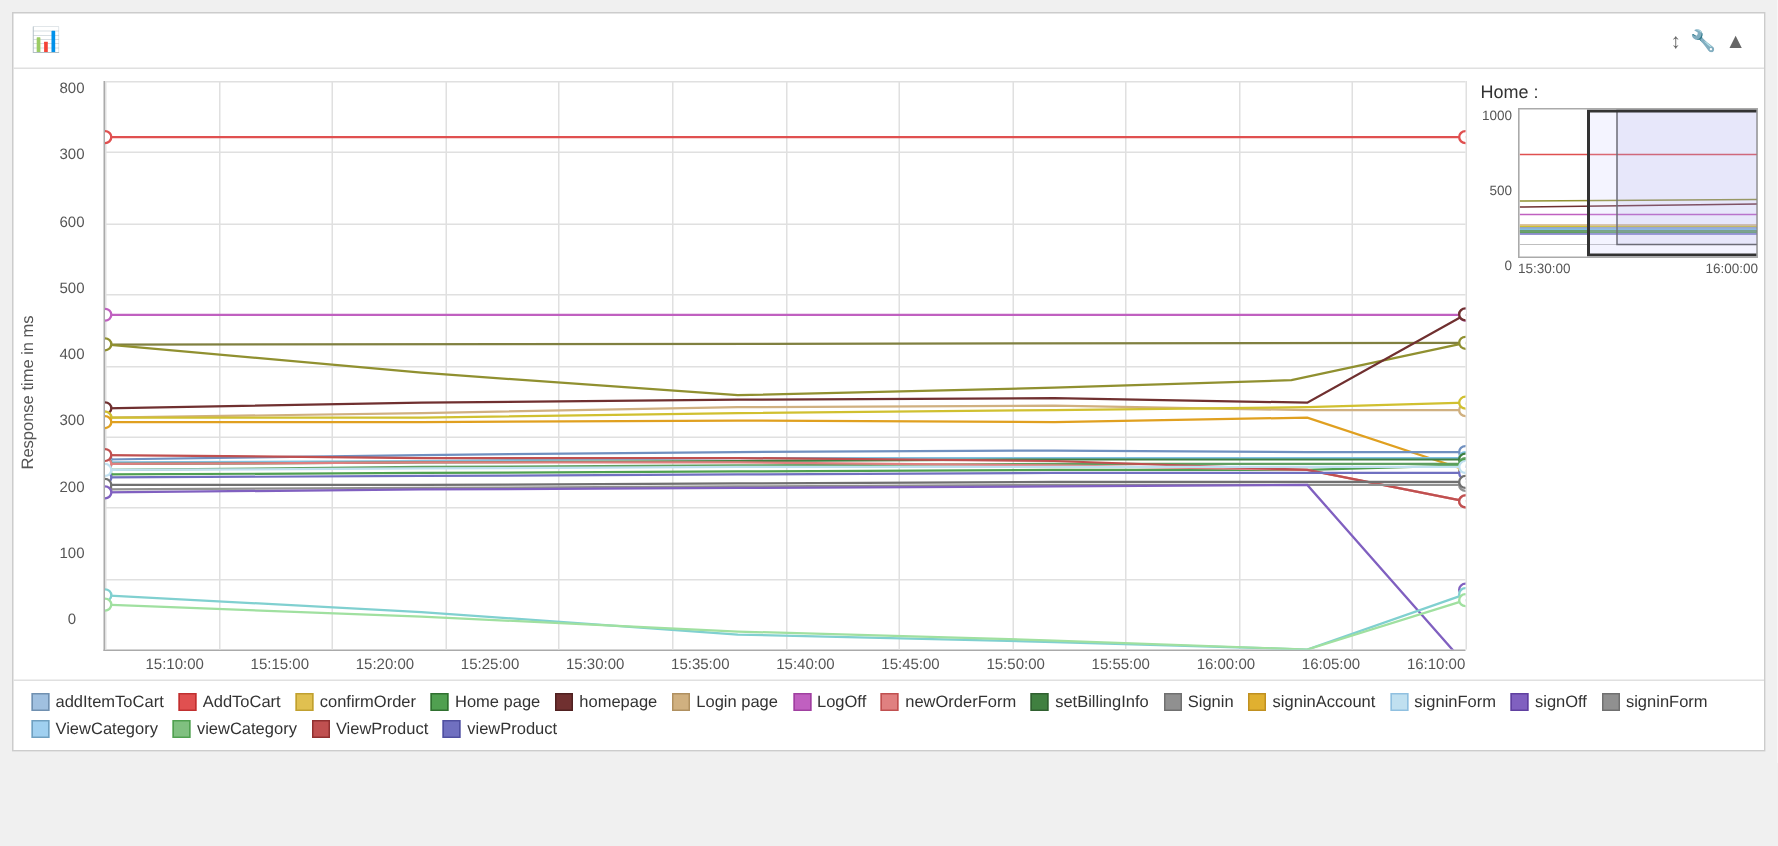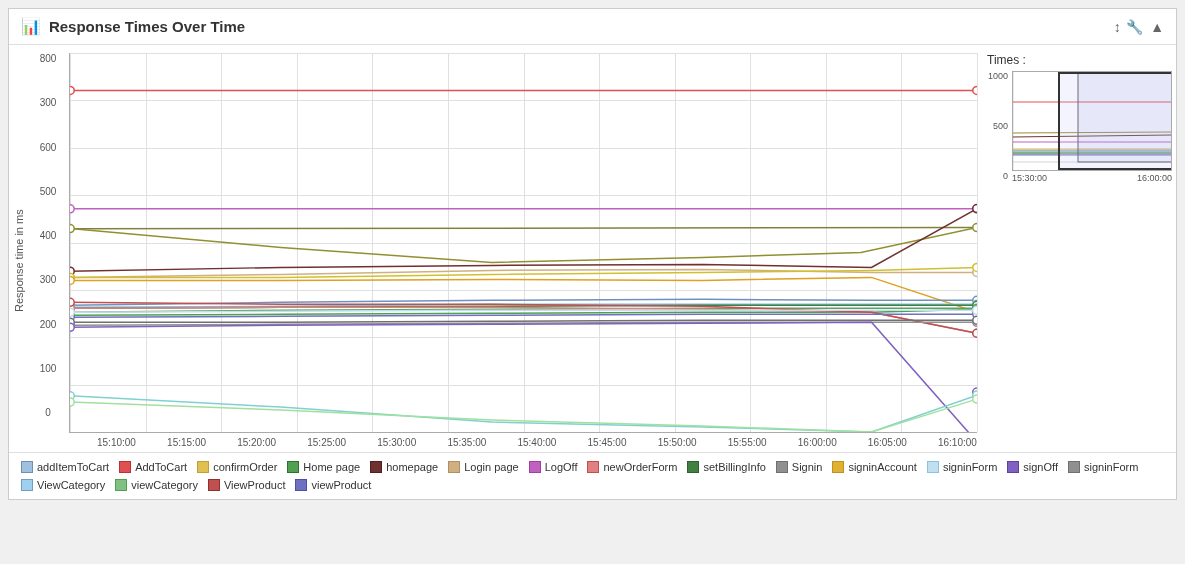--- a/index.html
+++ b/index.html
@@ -190,21 +190,20 @@
     }
   </style>
 </head>
 <body>
 
 <div class="main-container">
 
   <div class="header">
     <div class="header-left">
       <span style="font-size:16px;">📊</span>
-      <span class="header-title">Response Times Over Time</span>
     </div>
     <div class="header-icons">
       <span class="header-icon">↕</span>
       <span class="header-icon">🔧</span>
       <span class="header-icon">▲</span>
     </div>
   </div>
 
   <div class="chart-area">
 
@@ -354,21 +353,21 @@
           <span class="x-tick">15:45:00</span>
           <span class="x-tick">15:50:00</span>
           <span class="x-tick">15:55:00</span>
           <span class="x-tick">16:00:00</span>
           <span class="x-tick">16:05:00</span>
           <span class="x-tick">16:10:00</span>
         </div>
       </div>
 
       <div class="zoom-panel">
-        <div class="zoom-label">Times :</div>
+        <div class="zoom-label">Home :</div>
         <div style="display:flex; gap:4px;">
 
           <div style="display:flex; flex-direction:column; justify-content:space-between; align-items:flex-end; width:30px; font-size:9px; color:#555; padding-bottom:2px;">
             <span>1000</span>
             <span>500</span>
             <span>0</span>
           </div>
           <div>
             <div class="zoom-mini-chart">
               <svg width="160" height="100" viewBox="0 0 160 100">

